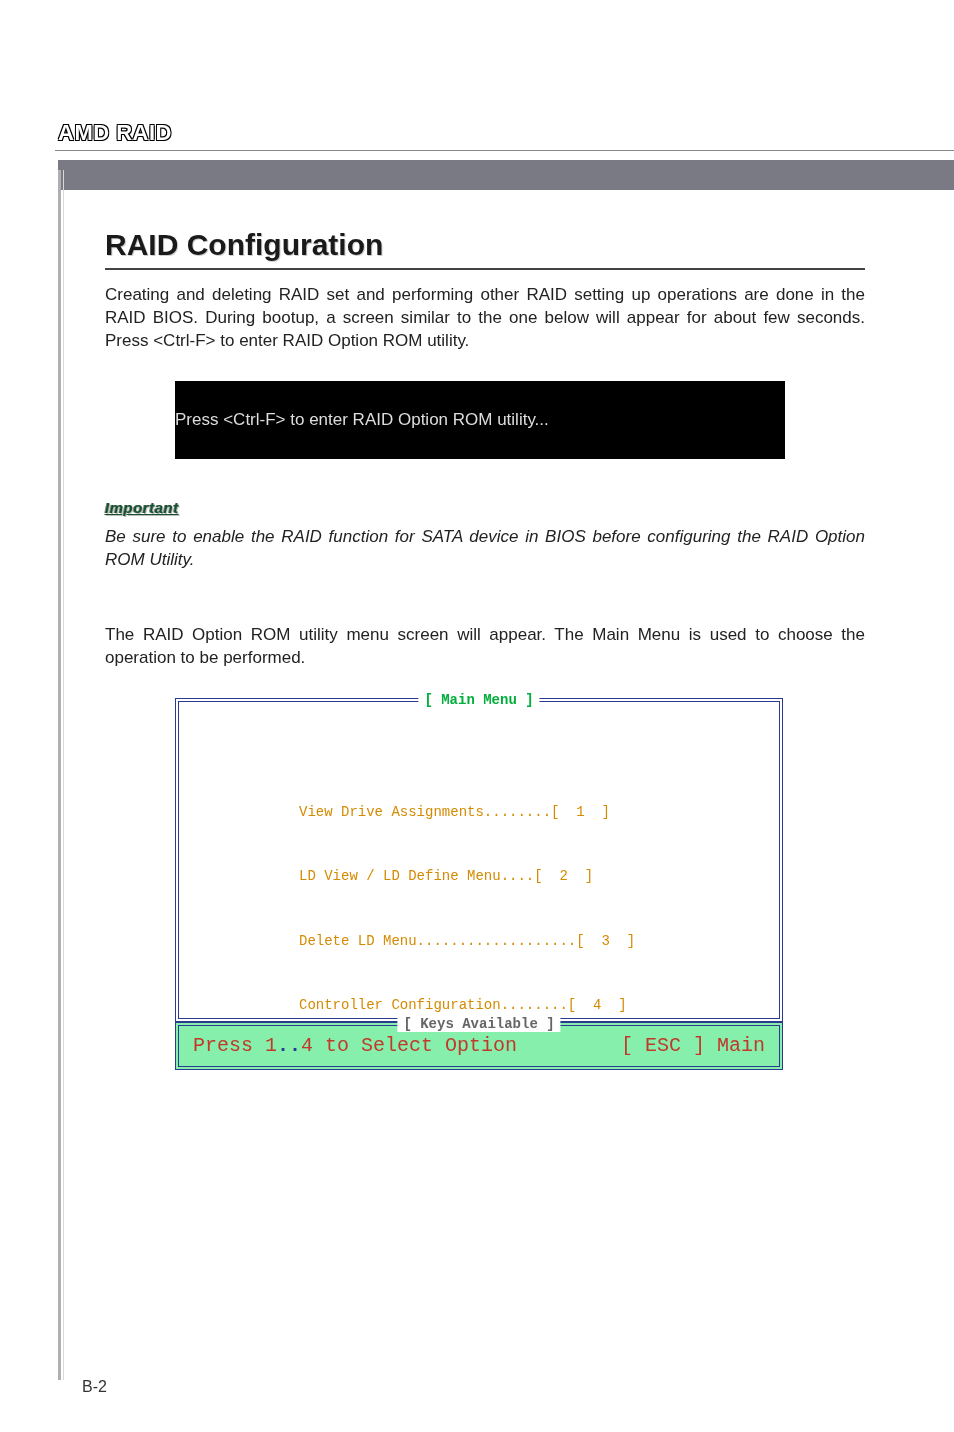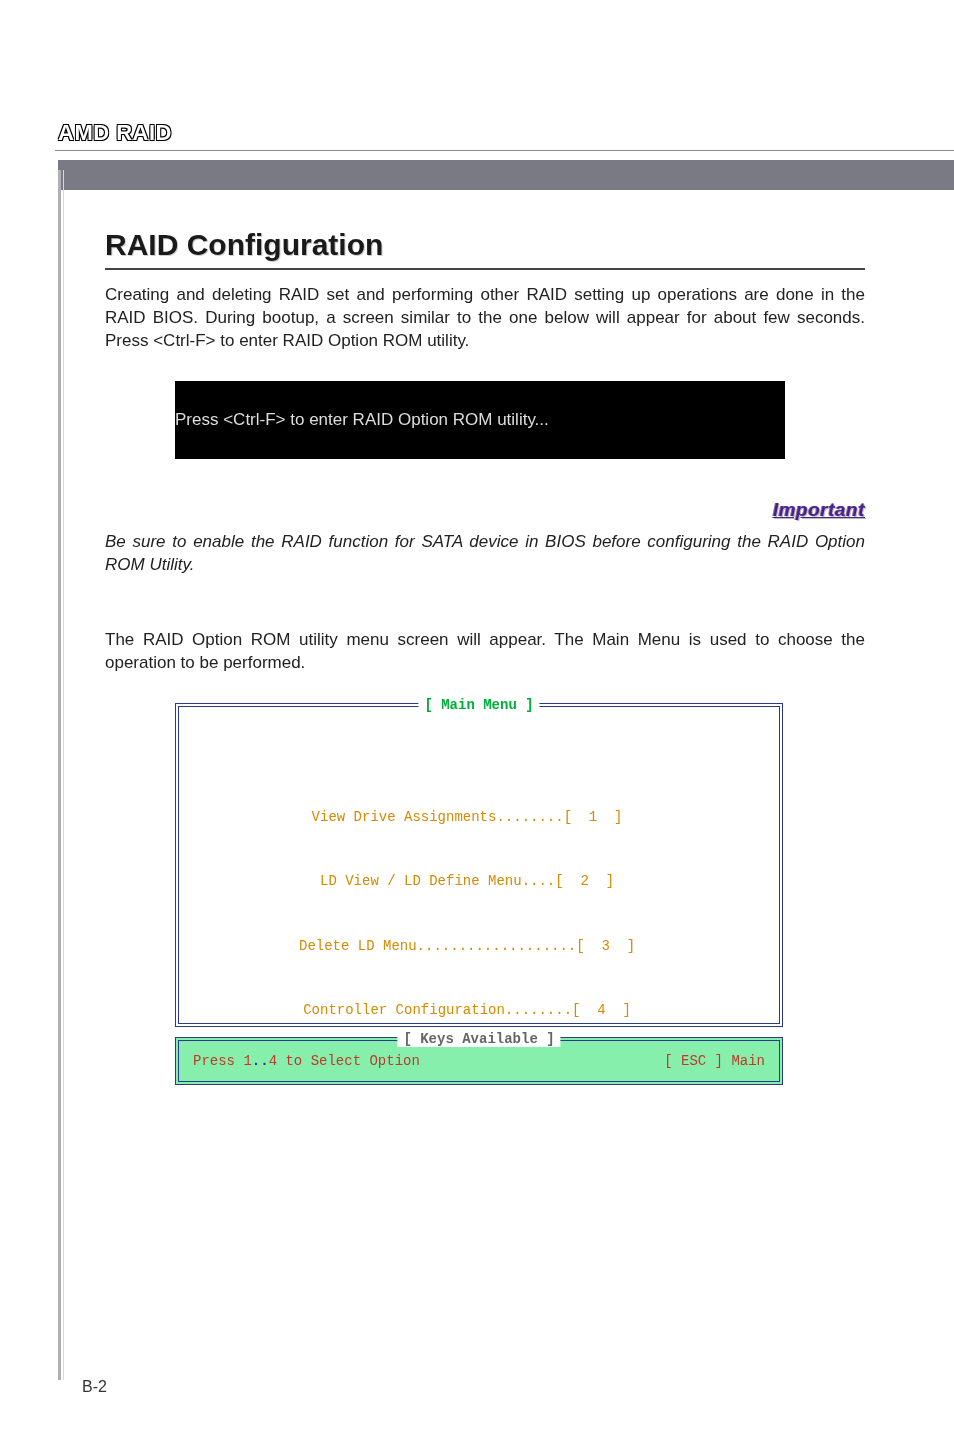--- a/index.html
+++ b/index.html
@@ -83,50 +83,47 @@
     width: 610px;
     height: 78px;
     background: #000;
     display: flex;
     align-items: center;
     color: #ddd;
     font-size: 17px;
     font-family: Verdana, Arial, sans-serif;
   }
   .important {
-    font-size: 19px;
+    font-size: 15px;
     font-style: italic;
     font-weight: bold;
-    color: #4c1d95;
+    color: #14532d;
     text-shadow: 1px 1px 0 #bbb, -1px 0 0 #888;
     text-decoration: underline;
     margin-bottom: 10px;
     letter-spacing: 0.5px;
-    text-align: right;
   }
   .para-italic {
     font-size: 17px;
     font-style: italic;
     line-height: 1.35;
     color: #222;
     text-align: justify;
     margin-bottom: 52px;
   }
   .bios-wrap {
     margin: 22px 0 0 70px;
     width: 608px;
     background: #fff;
   }
   .bios-box {
     border: 4px double #2a3b8f;
     position: relative;
     height: 324px;
     background: #fff;
-    margin-bottom: 10px;
-    text-align: center;
   }
   .bios-title {
     position: absolute;
     top: -10px;
     left: 50%;
     transform: translateX(-50%);
     background: #fff;
     padding: 0 6px;
     color: #00af3a;
     font-family: "Courier New", monospace;
@@ -163,21 +160,21 @@
     font-size: 14px;
     white-space: nowrap;
   }
   .keys-row {
     display: flex;
     justify-content: space-between;
     align-items: center;
     height: 100%;
     padding: 0 14px;
     font-family: "Courier New", monospace;
-    font-size: 14px;
+    font-size: 20px;
   }
   .keys-left { color: #c0392b; }
   .keys-left .dots { color: #2a3b8f; font-weight: bold; }
   .keys-right { color: #c0392b; }
   .page-num {
     position: absolute;
     left: 82px;
     bottom: 36px;
     font-size: 16px;
     color: #333;

